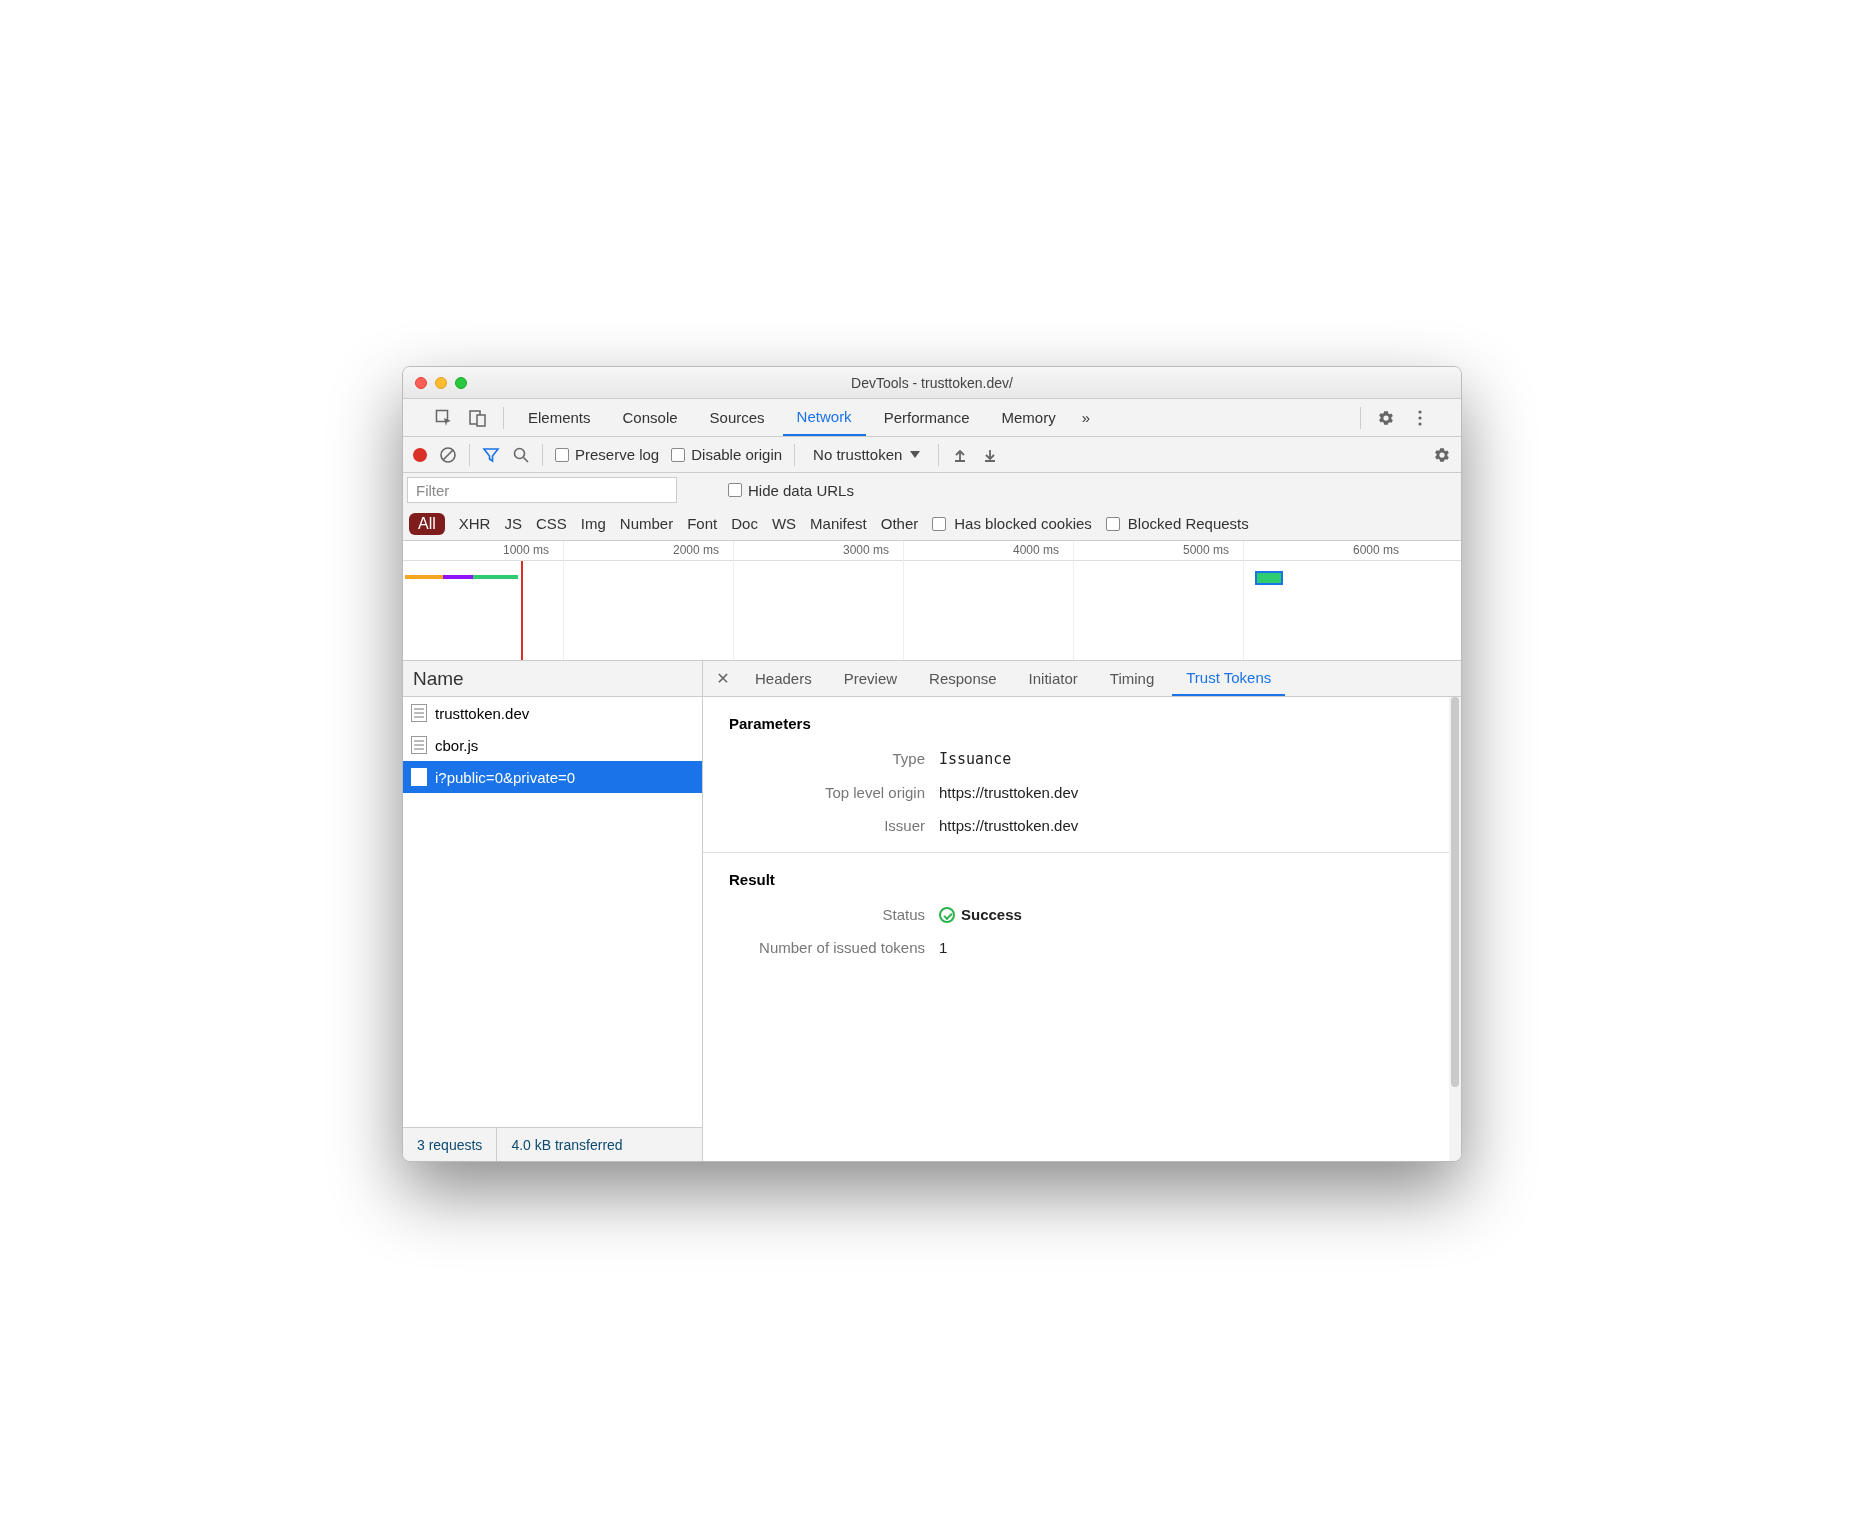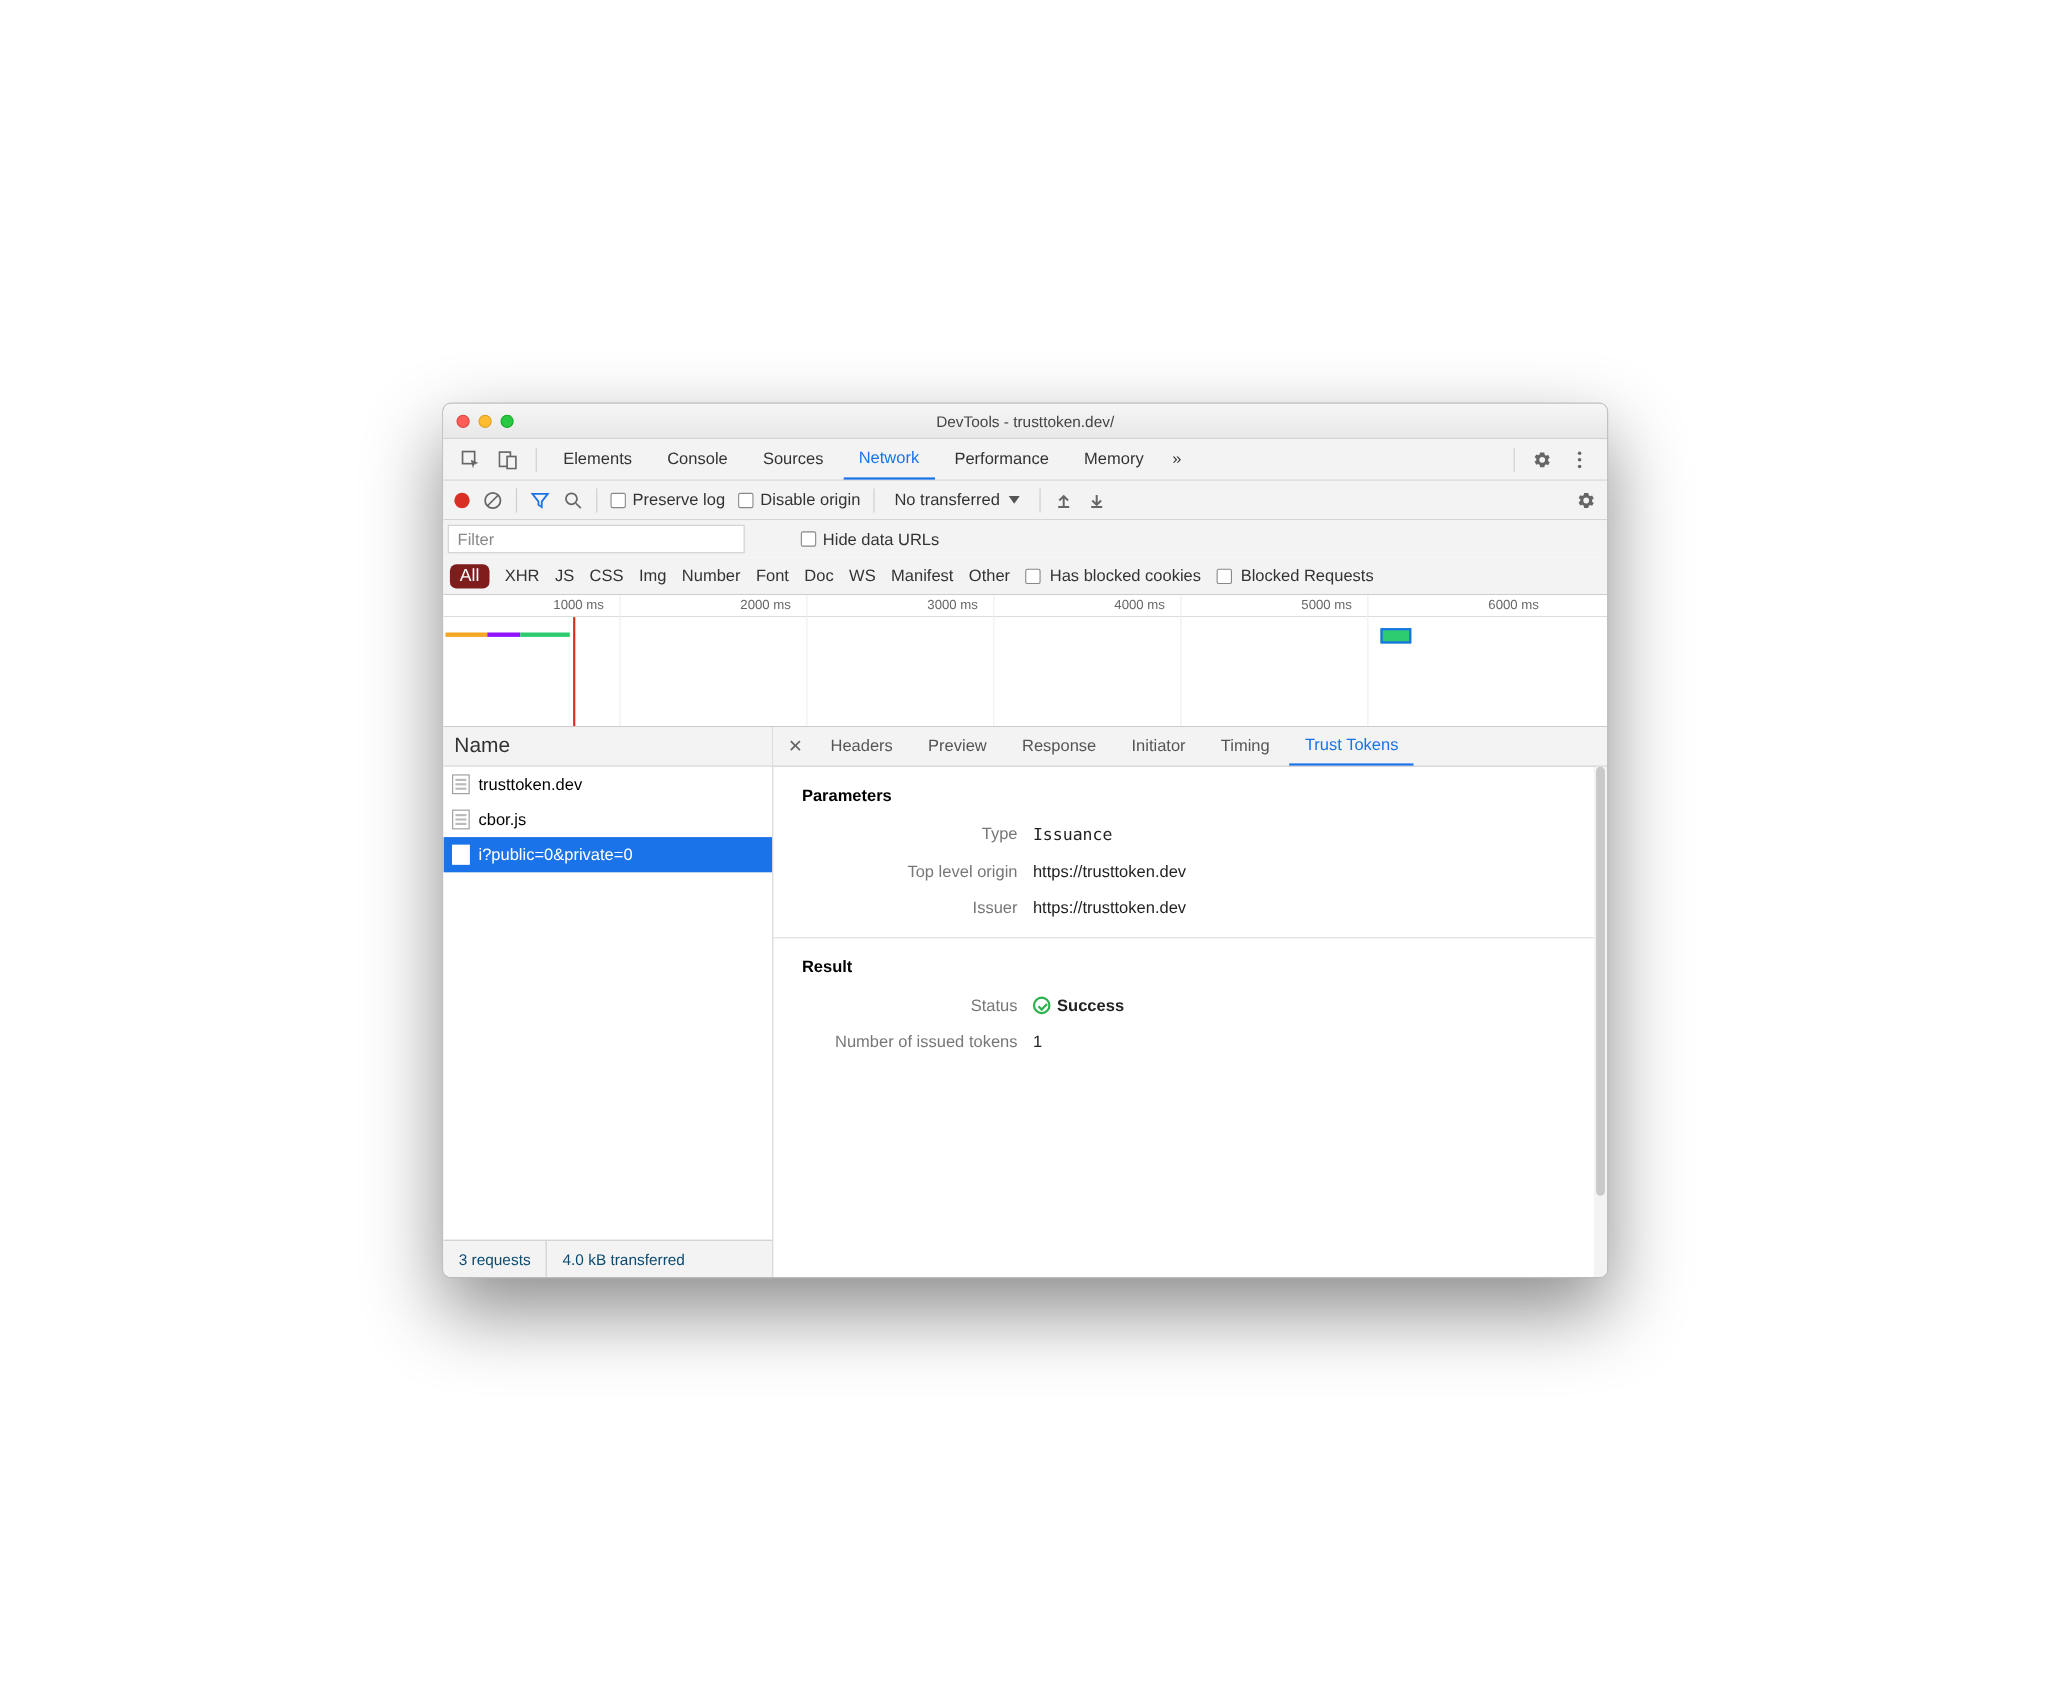--- a/index.html
+++ b/index.html
@@ -34,21 +34,21 @@
 .light.yellow { background: #febc2e; border: 0.5px solid #dea123; }
 .light.green { background: #28c840; border: 0.5px solid #1aab29; }
 .title { position: absolute; left: 0; right: 0; text-align: center; font-size: 14px; color: #444; }
 
 .main-tabs {
   display: flex;
   align-items: center;
   height: 38px;
   border-bottom: 1px solid #ccc;
   background: #f3f3f3;
-  padding: 0 10px;
+  padding: 0 26px;
   gap: 4px;
 }
 .main-tabs .icon-btn { width: 30px; height: 30px; display: flex; align-items: center; justify-content: center; color: #666; cursor: pointer; }
 .main-tabs .divider { width: 1px; height: 22px; background: #ccc; margin: 0 6px; }
 .main-tabs .tab { padding: 0 14px; height: 100%; display: flex; align-items: center; font-size: 15px; color: #333; cursor: pointer; }
 .main-tabs .tab.active { color: #1a73e8; border-bottom: 2px solid #1a73e8; }
 .main-tabs .spacer { flex: 1; }
 
 .toolbar {
   display: flex;
@@ -216,21 +216,21 @@
     <label class="chk">
       <span class="chk-box"></span>
         <span>Preserve log</span>
     </label>
     <label class="chk">
       <span class="chk-box"></span>
         <span>Disable origin</span>
     </label>
     <div class="vdiv"></div>
     <div class="select-like">
-      <span>No transferred</span>
+      <span>No trusttoken</span>
       <span class="triangle-down"></span>
     </div>
     <div class="vdiv"></div>
     <div class="tb-icon">
       <svg width="16" height="16" viewBox="0 0 16 16">
           <path d="M8 13V4M4 8l4-4 4 4" fill="none" stroke="#666" stroke-width="1.8"></path>
           <line x1="3" y1="14" x2="13" y2="14" stroke="#666" stroke-width="1.8"></line>
         </svg>
     </div>
     <div class="tb-icon">

